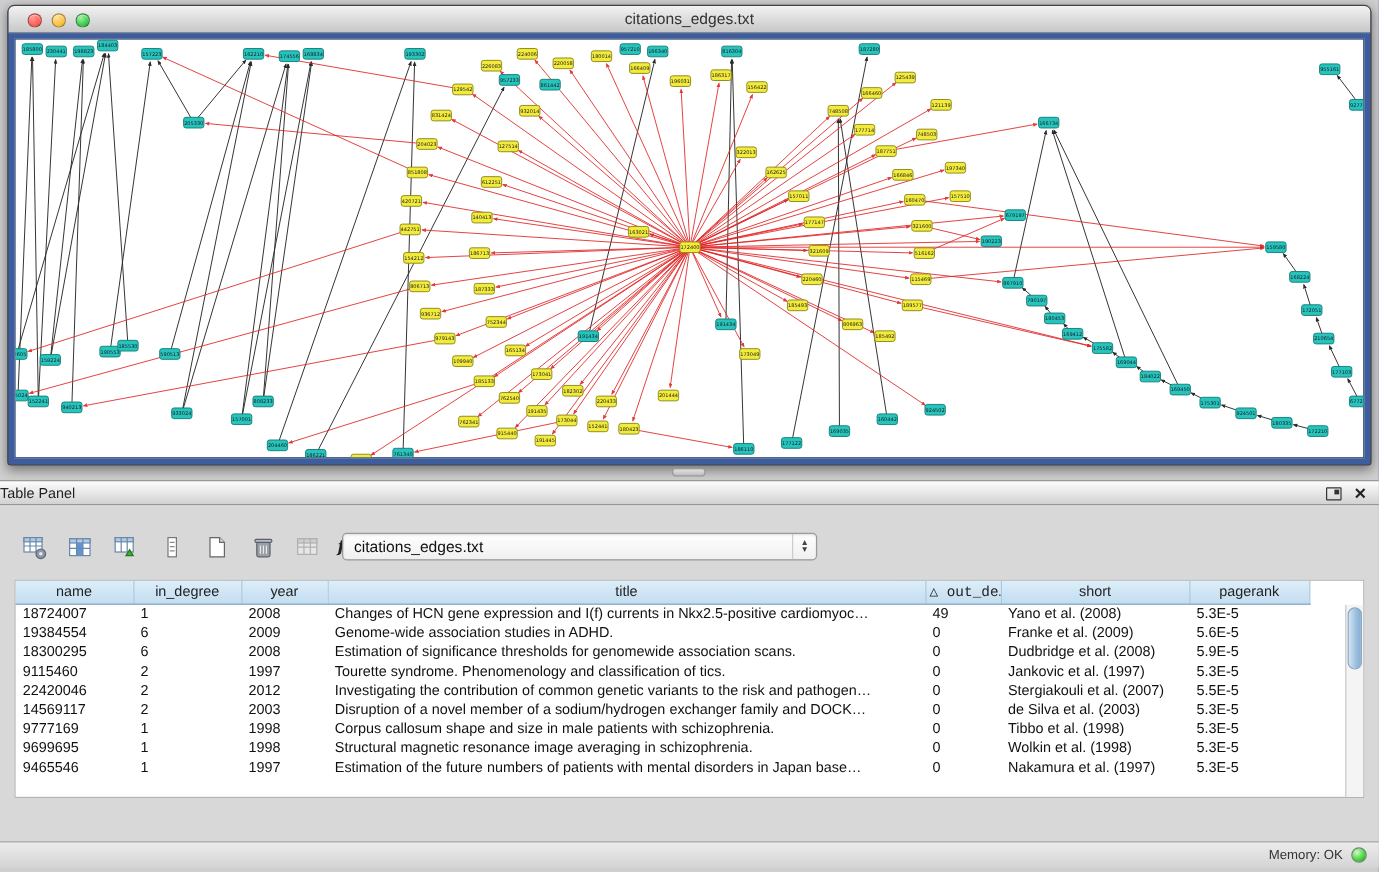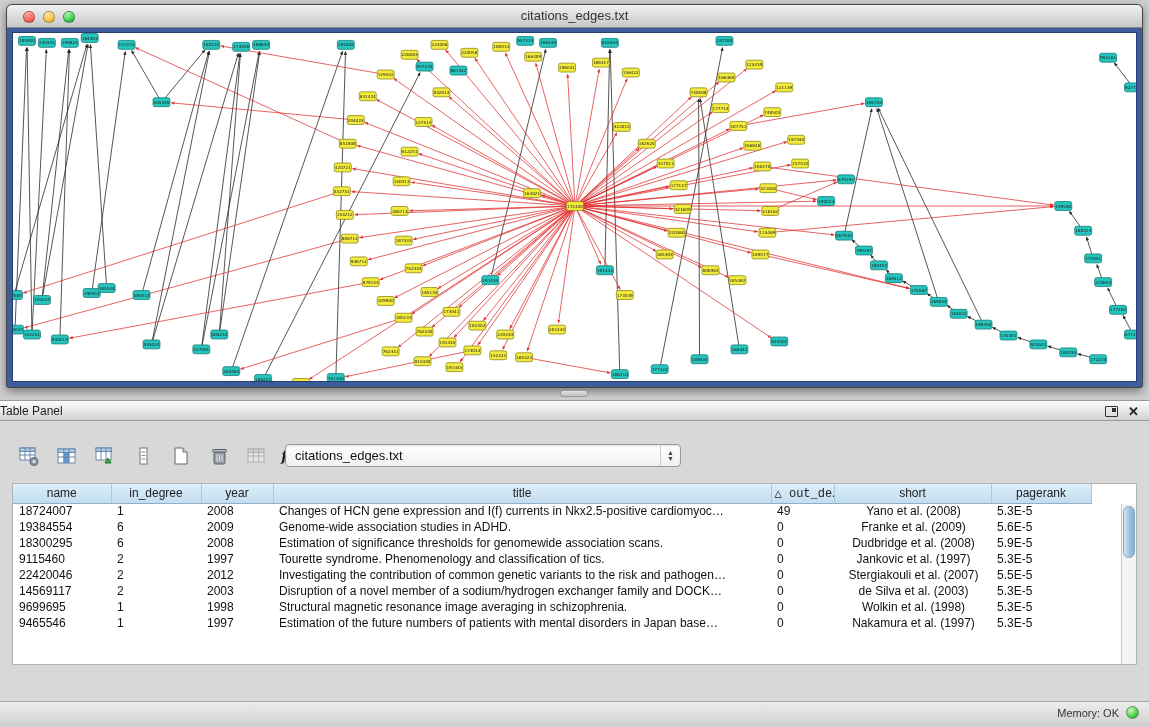--- a/index.html
+++ b/index.html
@@ -46,21 +46,21 @@
     border:1px solid #9a9a9a;border-radius:4px;box-shadow:inset 0 1px 2px rgba(0,0,0,.12);display:flex;align-items:center}
   .combo .cv{flex:1;font-size:13px;color:#111;padding-left:9px;overflow:hidden;white-space:nowrap}
   .combo .arr{width:20px;display:flex;flex-direction:column;align-items:center;justify-content:center;color:#444;
     font-size:7px;line-height:6px;border-left:1px solid #ccc;height:100%}
 
   .table-wrap{position:absolute;left:12px;top:62px;width:1125px;height:182px;background:#fff;border:1px solid #b4b4b4}
   table.data{border-collapse:collapse;table-layout:fixed;width:1078px}
   table.data th{height:19px;background:linear-gradient(#ddeefa,#c2ddf0);border-right:1px solid #a9c6da;
     border-bottom:1px solid #8fb0c8;font-size:12px;font-weight:normal;color:#222;overflow:hidden;white-space:nowrap}
   table.data td{height:16px;font-size:12px;color:#111;overflow:hidden;white-space:nowrap;padding:0 4px 0 6px}
-  td.c{text-align:center}
+  td.c{text-align:left}
   .vscroll{position:absolute;right:0;top:20px;bottom:0;width:15px;background:#f4f4f4;border-left:1px solid #c8c8c8}
   .vthumb{position:absolute;left:1px;top:2px;width:12px;height:52px;border-radius:7px;
     background:linear-gradient(90deg,#d4e4f2,#9dbfde 60%,#86aed2);border:1px solid #88a8c6}
 
   .tabs{position:absolute;left:50%;transform:translateX(-50%);top:253px;display:flex;height:21px}
   .tab{height:21px;padding:0 13px;font-size:12px;line-height:19px;border:1px solid #8e8e8e;color:#111;
     background:linear-gradient(#fbfbfb,#dcdcdc)}
   .tab + .tab{border-left:none}
   .tab:first-child{border-radius:4px 0 0 4px}
   .tab:last-child{border-radius:0 4px 4px 0}
@@ -908,20 +908,29 @@
           <tr>
             <td>14569117</td>
             <td>2</td>
             <td>2003</td>
             <td>Disruption of a novel member of a sodium/hydrogen exchanger family and DOCK…</td>
             <td>0</td>
             <td class="c">de Silva et al. (2003)</td>
             <td>5.3E-5</td>
           </tr>
           <tr>
+            <td>9777169</td>
+            <td>1</td>
+            <td>1998</td>
+            <td>Corpus callosum shape and size in male patients with schizophrenia.</td>
+            <td>0</td>
+            <td class="c">Tibbo et al. (1998)</td>
+            <td>5.3E-5</td>
+          </tr>
+          <tr>
             <td>9699695</td>
             <td>1</td>
             <td>1998</td>
             <td>Structural magnetic resonance image averaging in schizophrenia.</td>
             <td>0</td>
             <td class="c">Wolkin et al. (1998)</td>
             <td>5.3E-5</td>
           </tr>
           <tr>
             <td>9465546</td>

